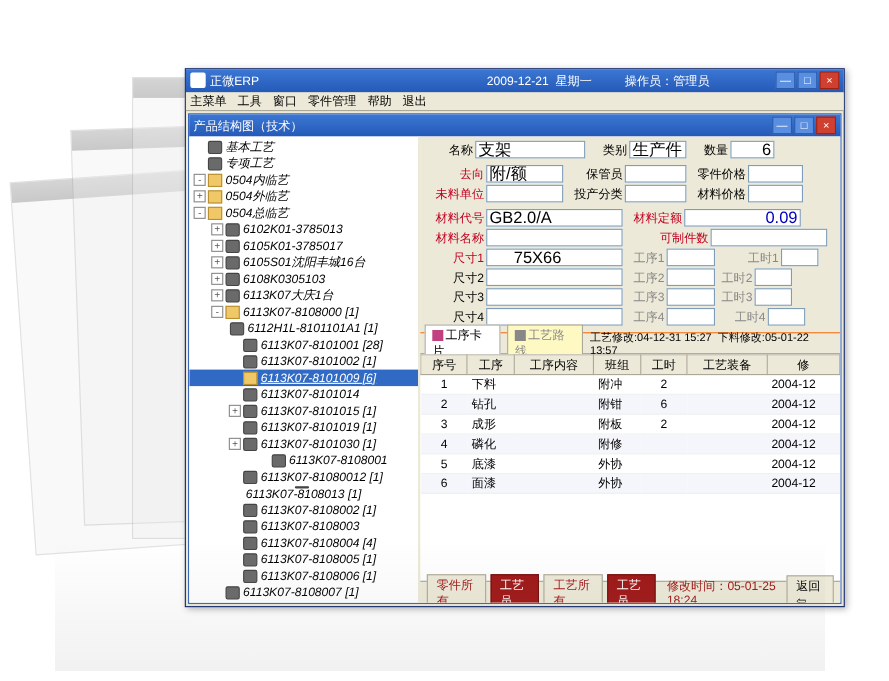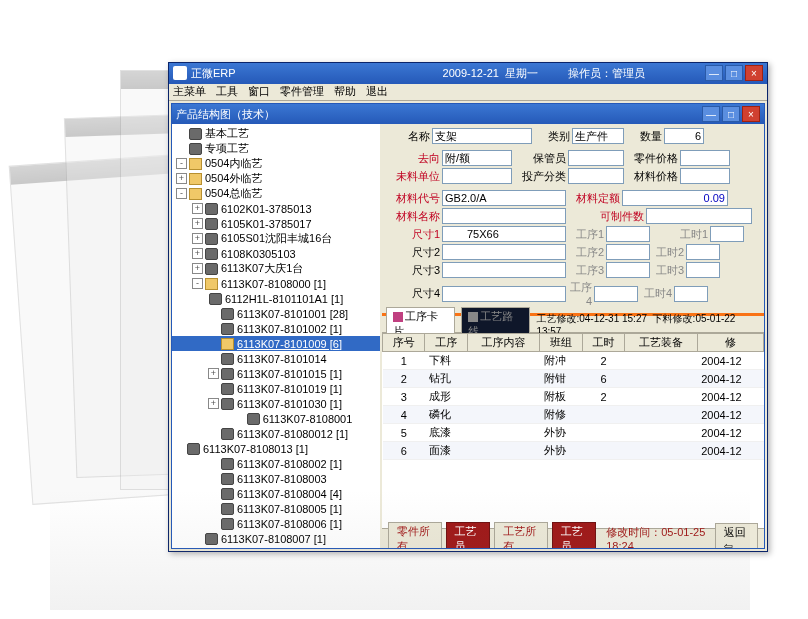--- a/index.html
+++ b/index.html
@@ -80,20 +80,21 @@
   }
   .sub-titlebar .t-title { flex:1;}
   .sub-body { flex:1; display:flex; overflow:hidden;}
   .tree-panel {
     width: 210px;
     background: #fff;
     border-right: 2px solid #ece9d8;
     overflow: auto;
     padding: 2px 0;
     font-size: 11px;
+    font-style: italic;
   }
   .tree-node {
     display: flex;
     align-items: center;
     padding: 0 2px;
     white-space: nowrap;
     height: 15px;
     cursor: default;
   }
   .tree-node .exp { width:11px;height:11px;border:1px solid #888;font-size:9px;line-height:9px;text-align:center;margin-right:2px;color:#555;}
@@ -101,24 +102,24 @@
   .tree-node .ticon { width:13px;height:12px;margin-right:3px;background:#888;}
   .tree-node .ticon.folder { background:#f0c868;border:1px solid #b89030;}
   .tree-node .ticon.item { background:#6a6a6a;border:1px solid #444;border-radius:2px;}
   .tree-node.selected { background:#316ac5; color:#fff;}
   .tree-node.selected .lbl { text-decoration: underline;}
   .right-panel { flex:1; display:flex; flex-direction:column; background:#ece9d8; overflow:hidden;}
   .form-area { padding:4px 6px; background:#ece9d8;}
   .form-row { display:flex; align-items:center; margin-bottom:2px; font-size:11px;}
   .flabel { color:#000; text-align:right; padding-right:2px;}
   .flabel.red { color:#c00020;}
-  .finput { border:1px solid #7f9db9; background:#fff; height:16px; padding:0 2px; font-size:11px;}
-  .tabbar { display:flex; align-items:center; background:#ece9d8; border-top:3px solid #f97316; border-bottom:1px solid #aca899; height:20px; padding:0 4px; gap:6px;}
+  .finput { border:1px solid #7f9db9; background:#fff; height:16px; padding:0 2px; font-size:15px;}
+  .tabbar { display:flex; align-items:center; background:#ece9d8; border-top:1px solid #f97316; border-bottom:1px solid #aca899; height:20px; padding:0 4px; gap:6px;}
   .tab { padding:1px 6px; border:1px solid #aca899; background:#fff; font-size:11px; cursor:default;}
-  .tab.inactive { background:#0f172a; color:#888;}
+  .tab.inactive { background:#fef9c3; color:#888;}
   .tab .ticon2 { display:inline-block;width:10px;height:10px;margin-right:2px;vertical-align:middle;}
   .tab .ticon2.pen { background:#c04080;}
   .tab .ticon2.route { background:#888;}
   .mod-info { margin-left:auto; font-size:10px; color:#000;}
   .grid-area { flex:1; background:#fff; overflow:auto;}
   table.grid { width:100%; border-collapse:collapse; font-size:11px;}
   table.grid th { background:#ece9d8; border:1px solid #aca899; padding:1px 4px; font-weight:normal;}
   table.grid td { padding:1px 4px; border-bottom:1px solid #f0f0f0;}
   table.grid tr.alt { background:#f4f6fb;}
   .footer-bar { height:20px; background:#ece9d8; border-top:1px solid #aca899; display:flex; align-items:center; padding:0 6px; gap:4px;}
@@ -300,21 +301,21 @@
           <div class="tree-node" style="padding-left: 36px; justify-content: center;">
             <span class="exp none"></span>
             <span class="ticon item"></span>
             <span class="lbl">6113K07-8108001</span>
           </div>
           <div class="tree-node" style="padding-left: 36px;">
             <span class="exp none"></span>
             <span class="ticon item"></span>
             <span class="lbl">6113K07-81080012  [1]</span>
           </div>
-          <div class="tree-node" style="">
+          <div class="tree-node" style=" flex-direction: column;">
             <span class="exp none"></span>
             <span class="ticon item"></span>
             <span class="lbl">6113K07-8108013  [1]</span>
           </div>
           <div class="tree-node" style="padding-left: 36px;">
             <span class="exp none"></span>
             <span class="ticon item"></span>
             <span class="lbl">6113K07-8108002  [1]</span>
           </div>
           <div class="tree-node" style="padding-left: 36px;">
@@ -411,23 +412,23 @@
             <span class="flabel" style="width:54px">尺寸3</span>
             <input class="finput" style="width: 124px;">
             <span class="flabel" style="width:40px;color:#888">工序3</span>
             <input class="finput" style="width: 44px;">
             <span class="flabel" style="width:36px;color:#888">工时3</span>
             <input class="finput" style="width: 34px;">
           </div>
           <div class="form-row">
             <span class="flabel" style="width:54px">尺寸4</span>
             <input class="finput" style="width: 124px;">
-            <span class="flabel" style="width:28px;color:#888">工序4</span>
+            <span class="flabel" style="width:40px;color:#888">工序4</span>
             <input class="finput" style="width: 44px;">
-            <span class="flabel" style="width:36px;color:#888">工时4</span>
+            <span class="flabel" style="width:48px;color:#888">工时4</span>
             <input class="finput" style="width: 34px;">
           </div>
         </div>
 
         <div class="tabbar">
           <span class="tab"><span class="ticon2 pen"></span><span>工序卡片</span></span>
           <span class="tab inactive"><span class="ticon2 route"></span><span>工艺路线</span></span>
           <span class="mod-info">
             <span>工艺修改:</span><span>04-12-31 15:27</span>&nbsp;
             <span>下料修改:</span><span>05-01-22 13:57</span>

